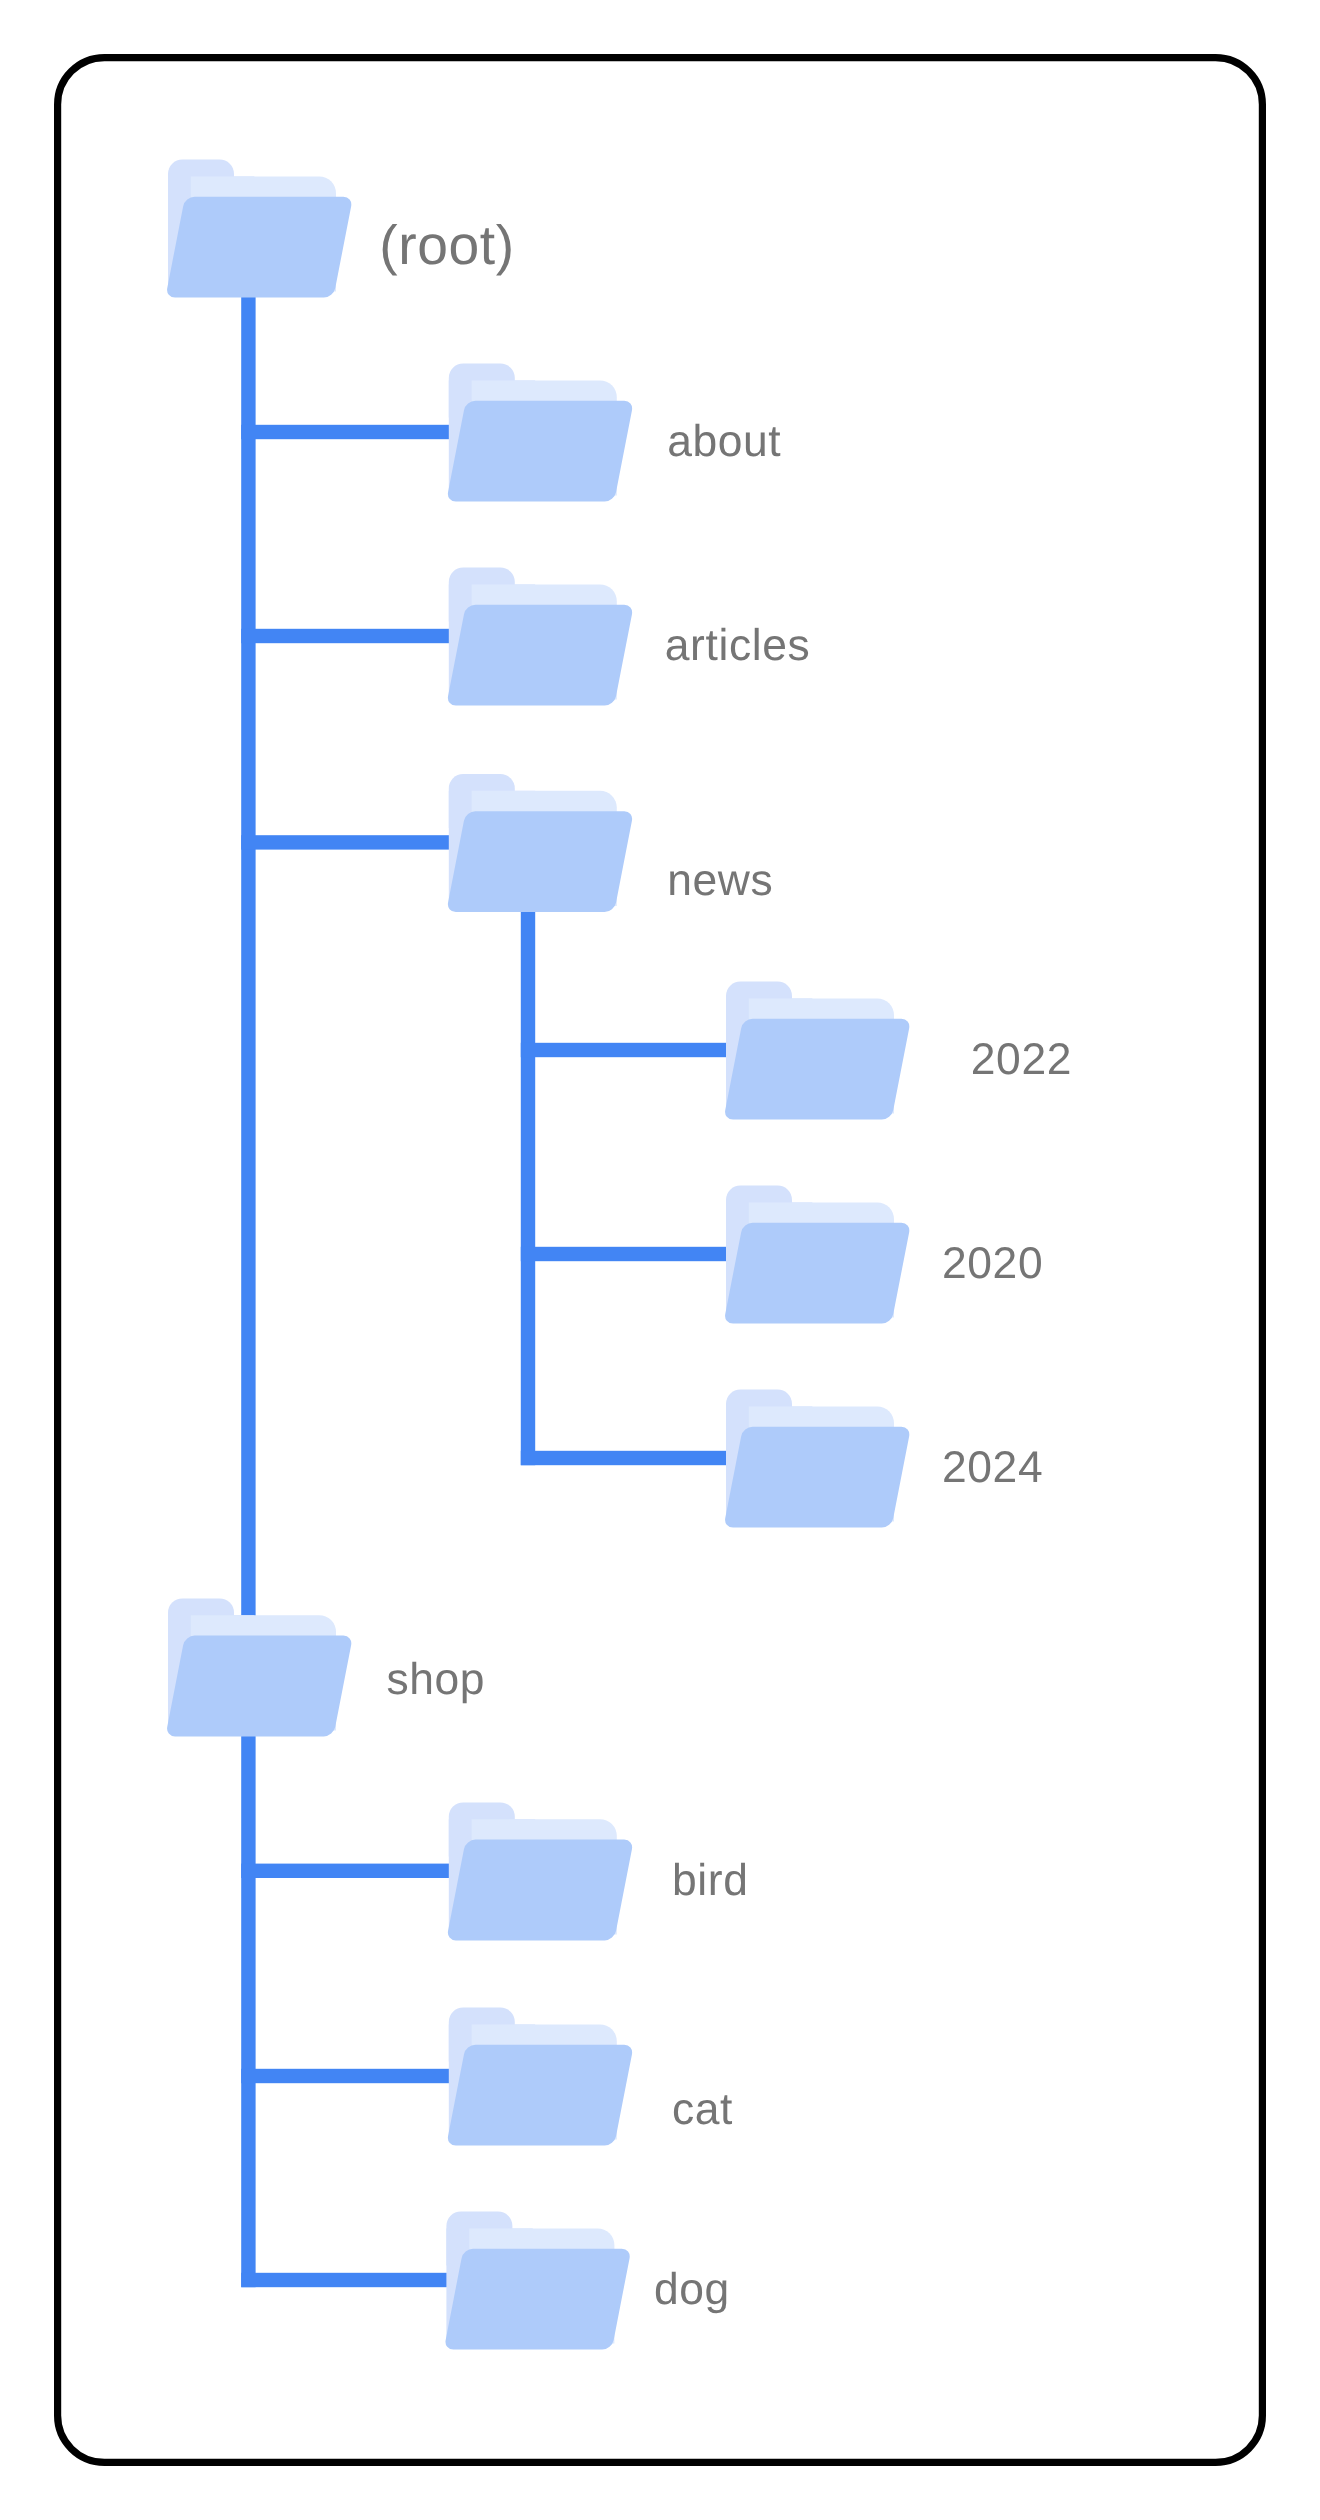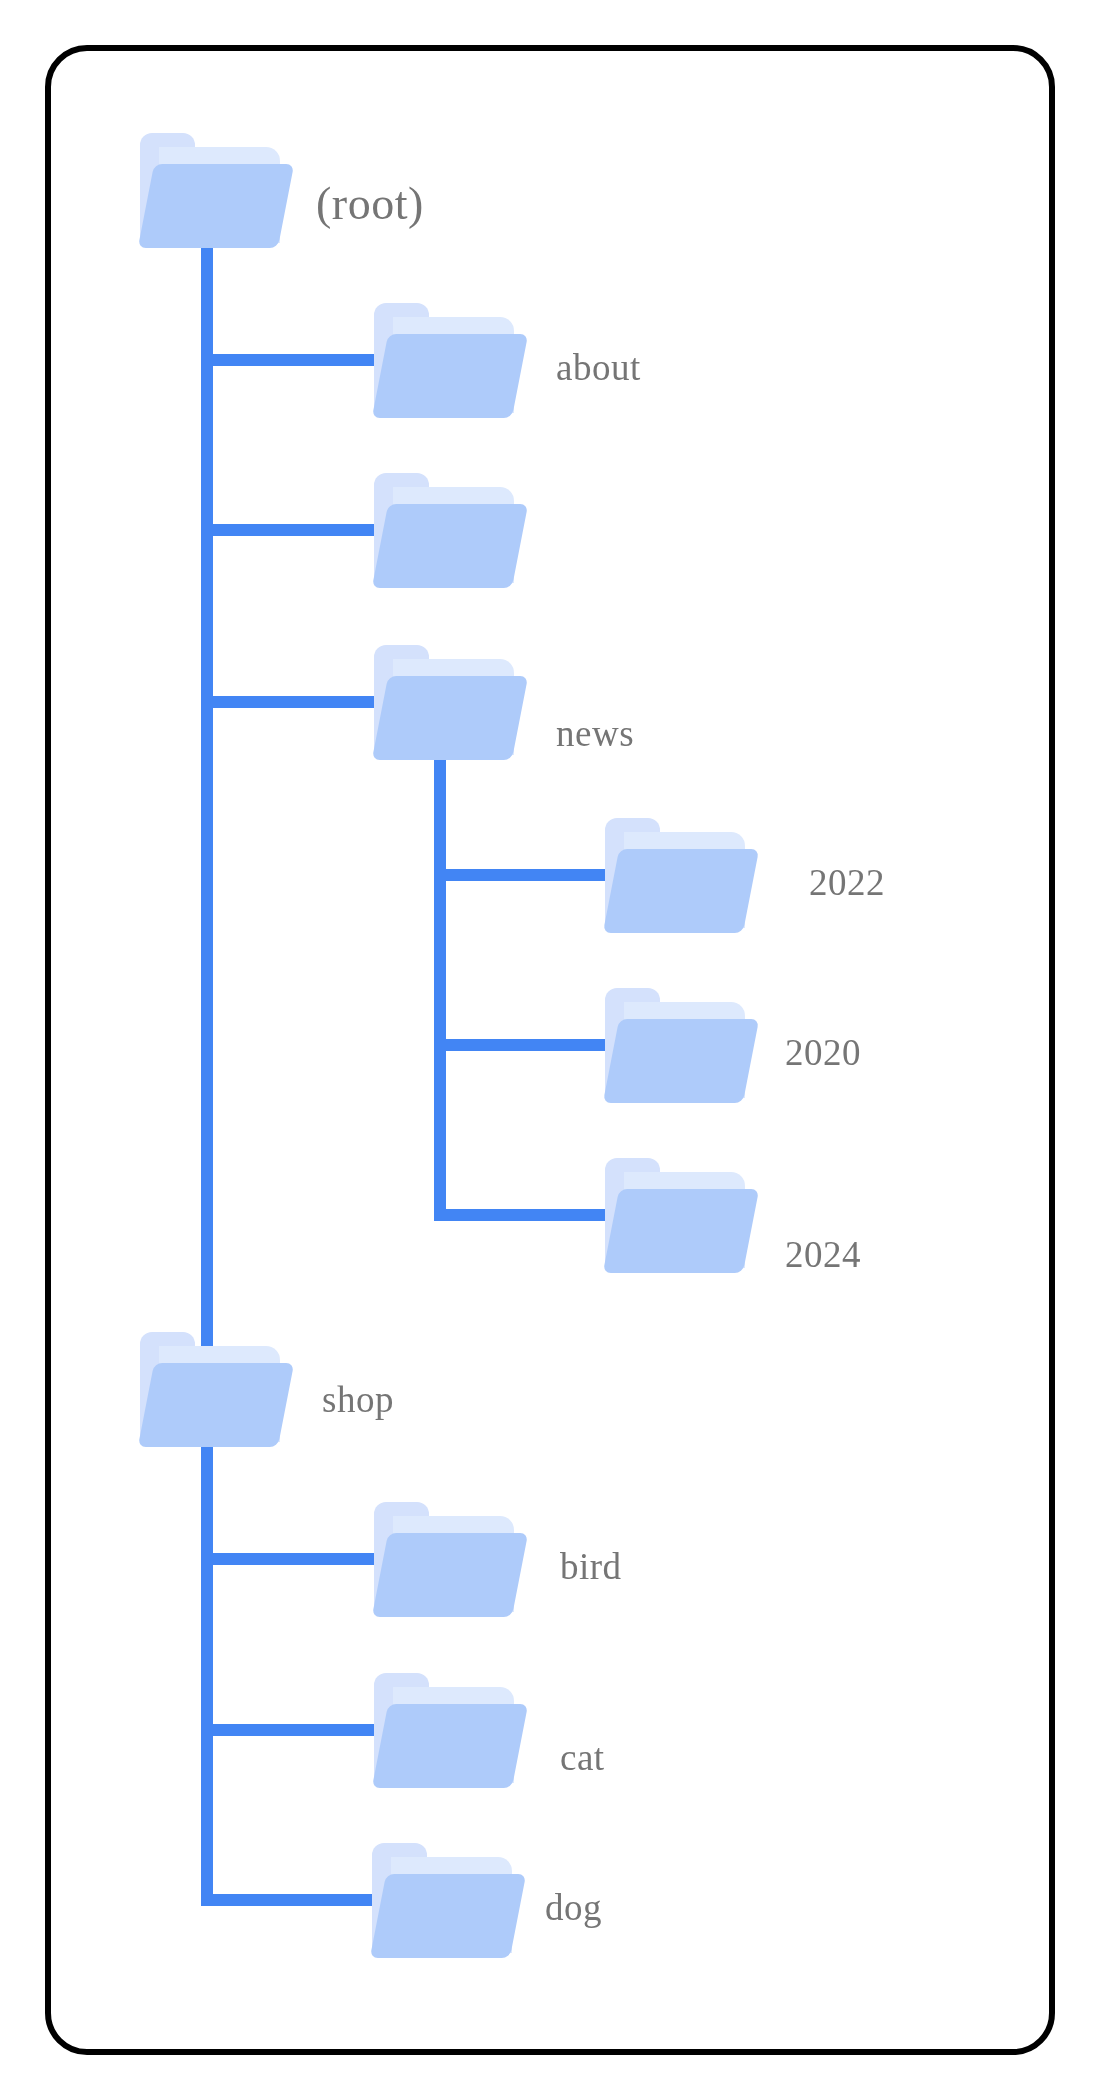--- a/index.html
+++ b/index.html
@@ -7,21 +7,21 @@
     --folder_front:#aecbfa;
     --folder_back:#d4e1fc;
     --folder_sheet:#dde9fd;
     --label:#757575;
     --card_border:#000000;
     --bg:#ffffff;
   }
   html,body{margin:0;padding:0;background:var(--bg);}
   .canvas{
     position:relative;width:1100px;height:2100px;background:var(--bg);
-    font-family:Liberation Serif, serif;overflow:hidden;text-align:right;
+    font-family:Liberation Sans, sans-serif;overflow:hidden;text-align:right;
   }
   .card{
     position:absolute;left:45px;top:45px;width:998px;height:1998px;
     background:var(--bg);border:6px solid var(--card_border);border-radius:42px;
   }
   .line{position:absolute;background:var(--line);z-index:1;}
   .folder{position:absolute;width:153px;height:115px;z-index:3;}
   .folder .f-tab{
     position:absolute;left:3px;top:0;width:55px;height:45px;
     background:var(--folder_back);border-radius:12px 12px 0 0;z-index:1;
@@ -71,21 +71,21 @@
   #fold-cat     {left:371px;top:1673px;}
   #fold-dog     {left:369px;top:1843px;}
 
   
   #lab-root    {left:316px;top:172px;}
   #lab-about   {left:556px;top:336px;}
   #lab-articles{left:554px;top:506px;}
   #lab-news    {left:556px;top:678px;margin-top:24px;}
   #lab-2022    {left:785px;top:851px;margin-left:24px;}
   #lab-2023    {left:785px;top:1021px;}
-  #lab-2024    {left:785px;top:1191px;margin-top:32px;}
+  #lab-2024    {left:785px;top:1191px;}
   #lab-shop    {left:322px;top:1368px;}
   #lab-bird    {left:560px;top:1535px;}
   #lab-cat     {left:560px;top:1706px;margin-top:20px;}
   #lab-dog     {left:545px;top:1876px;}
 </style>
 </head>
 <body>
 
 <div class="canvas">
   <div class="card"></div>
@@ -164,20 +164,21 @@
   </div>
   <div class="folder" id="fold-dog">
     <div class="f-tab"></div>
     <div class="f-body"></div>
     <div class="f-sheet"></div>
     <div class="f-front"></div>
   </div>
 
   <div class="label small" id="lab-root">(root)</div>
   <div class="label" id="lab-about">about</div>
+  <div class="label" id="lab-articles">articles</div>
   <div class="label" id="lab-news">news</div>
   <div class="label" id="lab-2022">2022</div>
   <div class="label" id="lab-2023">2020</div>
   <div class="label" id="lab-2024">2024</div>
   <div class="label" id="lab-shop">shop</div>
   <div class="label" id="lab-bird">bird</div>
   <div class="label" id="lab-cat">cat</div>
   <div class="label" id="lab-dog">dog</div>
 </div>
 

